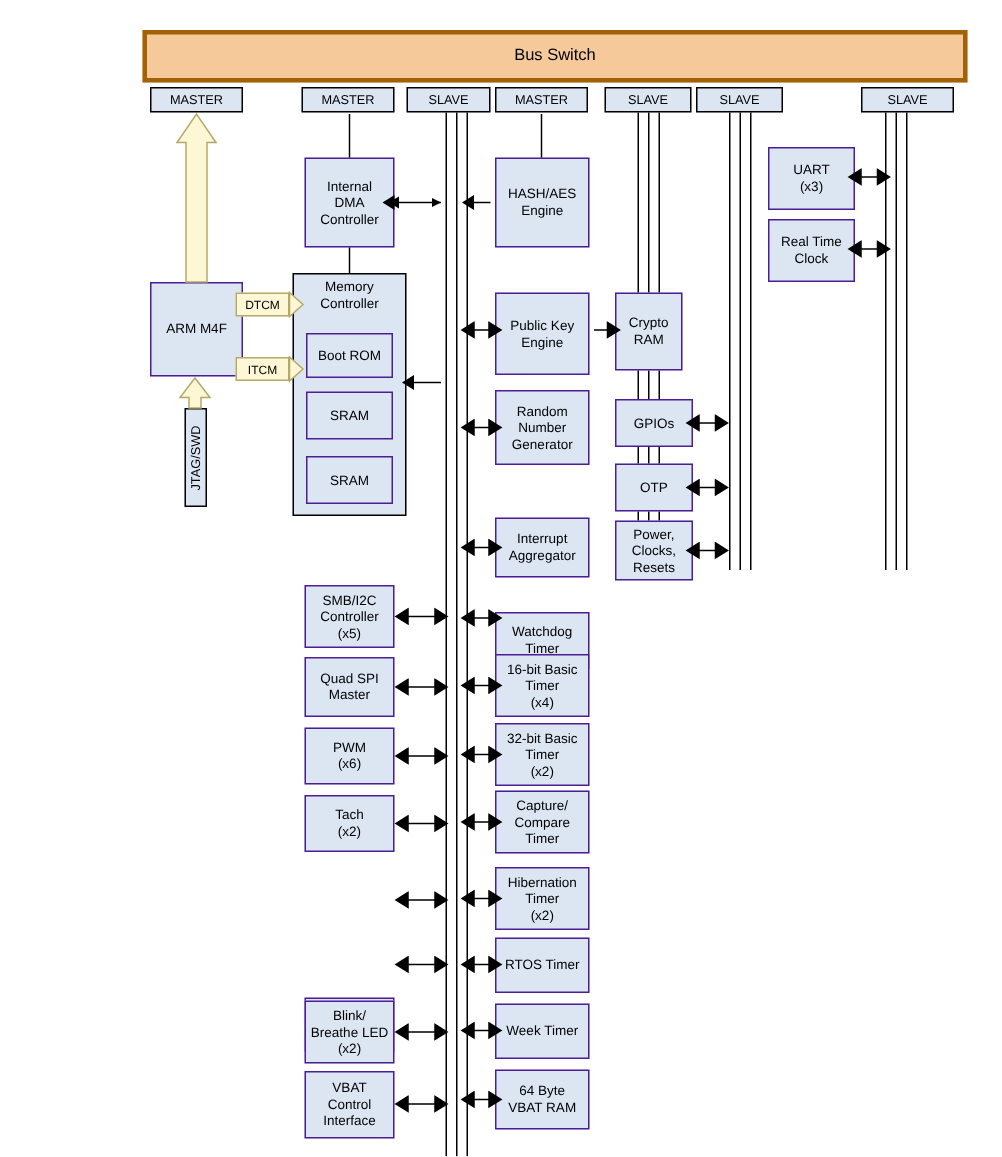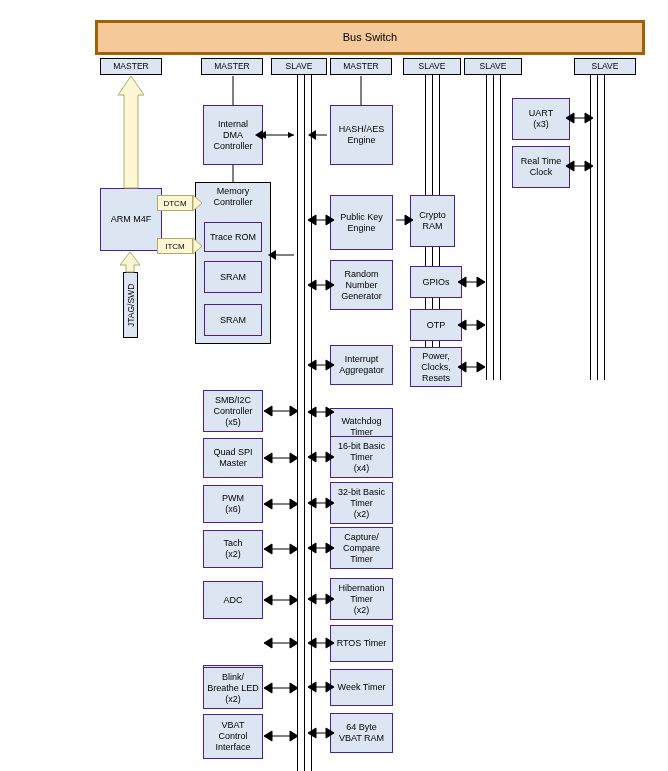--- a/index.html
+++ b/index.html
@@ -116,21 +116,21 @@
   <div class="box blue" style="left:100px; top:188px; width:62px; height:63px;">ARM M4F</div>
 
   <div class="box cream" style="left:157px; top:195px; width:36px; height:16px; font-size:8px;">DTCM</div>
   <div class="box cream" style="left:157px; top:238px; width:36px; height:16px; font-size:8px;">ITCM</div>
 
   <div class="vlabel" style="left:123px; top:272px; width:15px; height:66px;">JTAG/SWD</div>
 
   <div class="group" style="left:195px; top:182px; width:76px; height:162px;"></div>
   <div class="box" style="left:195px; top:185px; width:76px; height:24px; border:0; background:transparent;">Memory
 Controller</div>
-  <div class="box blue" style="left:204px; top:222px; width:58px; height:30px;">Trace ROM</div>
+  <div class="box blue" style="left:204px; top:222px; width:58px; height:30px;">Boot ROM</div>
   <div class="box blue" style="left:204px; top:261px; width:58px; height:32px;">SRAM</div>
   <div class="box blue" style="left:204px; top:304px; width:58px; height:32px;">SRAM</div>
 
   <div class="box blue" style="left:203px; top:105px; width:60px; height:60px;">Internal
 DMA
 Controller</div>
 
   <div class="box blue" style="left:330px; top:105px; width:63px; height:60px;">HASH/AES
 Engine</div>
   <div class="box blue" style="left:330px; top:195px; width:63px; height:55px;">Public Key
@@ -161,21 +161,20 @@
 
   <div class="box blue" style="left:203px; top:390px; width:60px; height:42px;">SMB/I2C
 Controller
 (x5)</div>
   <div class="box blue" style="left:203px; top:438px; width:60px; height:40px;">Quad SPI
 Master</div>
   <div class="box blue" style="left:203px; top:485px; width:60px; height:38px;">PWM
 (x6)</div>
   <div class="box blue" style="left:203px; top:530px; width:60px; height:38px;">Tach
 (x2)</div>
-  <div class="box blue" style="left:203px; top:581px; width:60px; height:38px;">ADC</div>
   <div class="box blue" style="left:203px; top:625px; width:60px; height:36px;margin-top:40px;">Trace FIFO</div>
   <div class="box blue" style="left:203px; top:667px; width:60px; height:42px;">Blink/
 Breathe LED
 (x2)</div>
   <div class="box blue" style="left:203px; top:714px; width:60px; height:45px;">VBAT
 Control
 Interface</div>
 
   <div class="box blue" style="left:410px; top:195px; width:45px; height:52px;">Crypto
 RAM</div>

